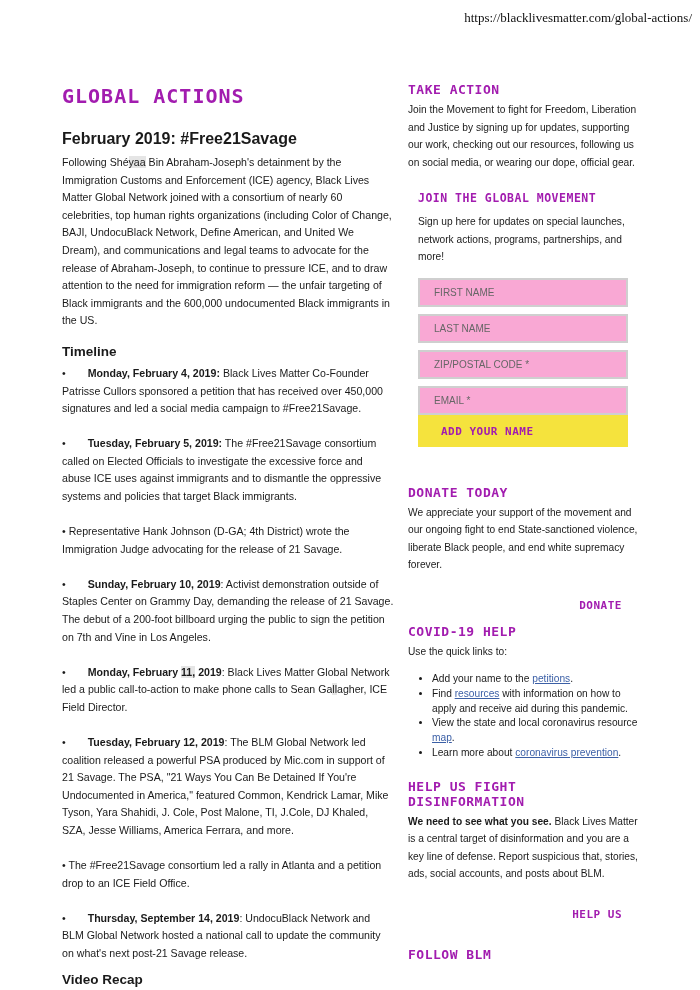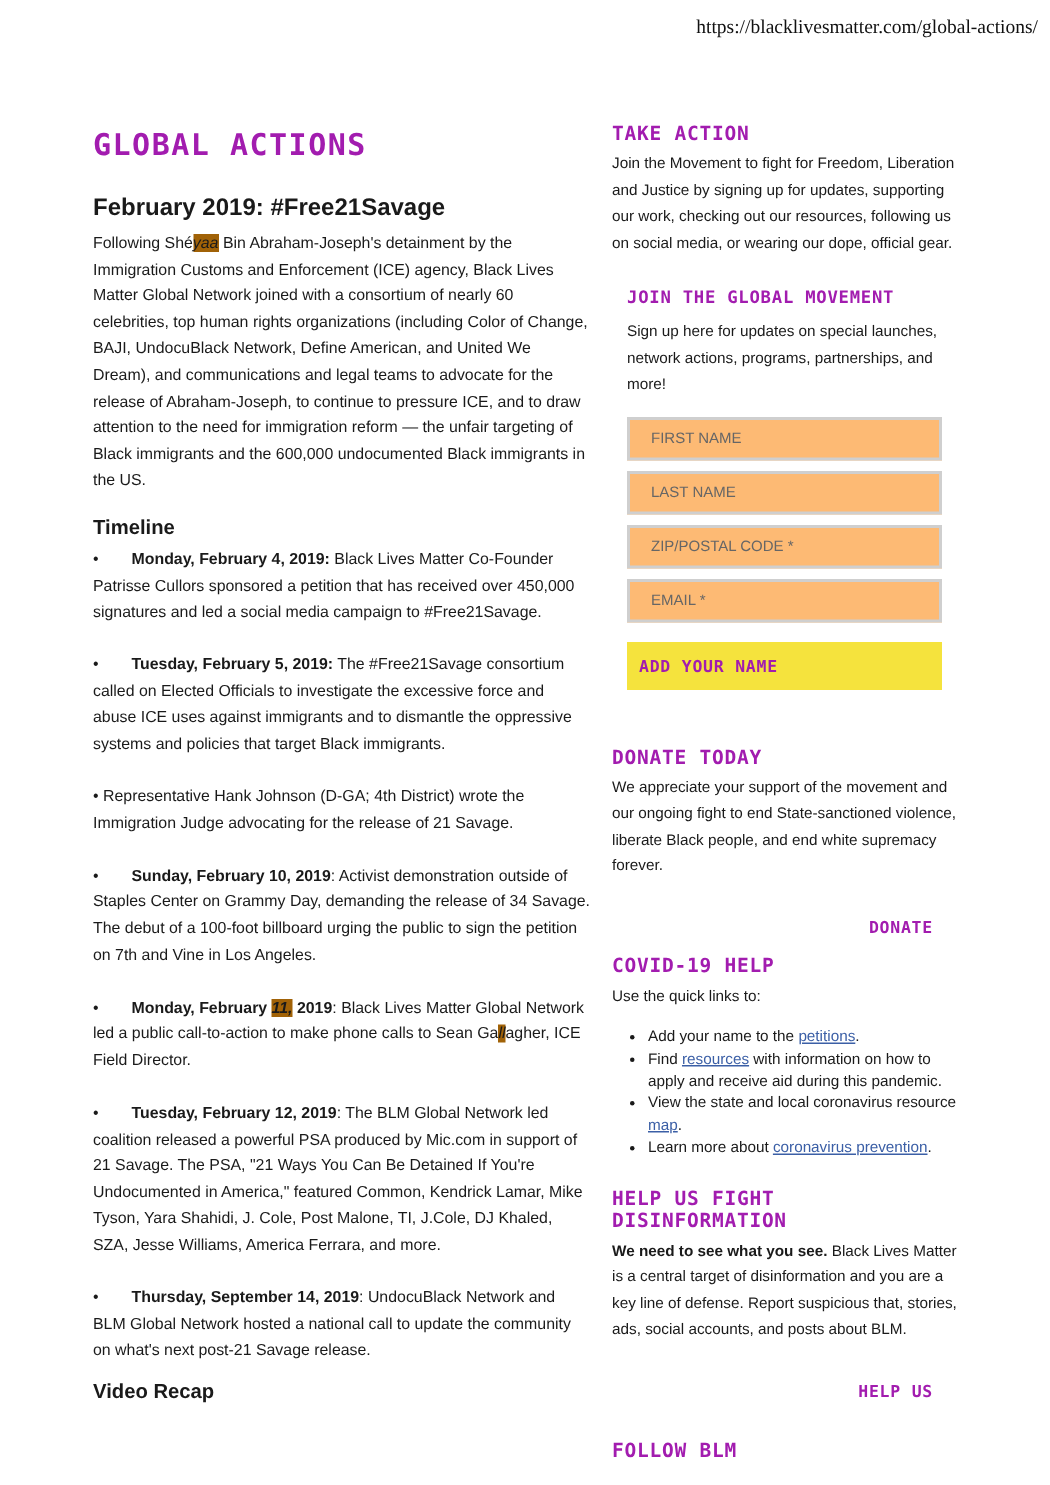--- a/index.html
+++ b/index.html
@@ -5,34 +5,34 @@
   html, body { margin:0; padding:0; background:#ffffff; }
   body { width:700px; height:990px; position:relative; overflow:hidden; color:#1a1a1a;
          font-family:"Liberation Sans", sans-serif; }
   .url { position:absolute; top:10px; right:8px; font-family:"Liberation Serif", serif; font-size:13px; color:#111; }
   .blocky { font-family:"DejaVu Sans Mono", monospace; font-weight:bold; text-transform:uppercase; letter-spacing:0.5px; color:#a21caf; }
   .main { position:absolute; left:62px; top:84px; width:332px; }
   .side { position:absolute; left:408px; top:82px; width:232px; }
   .h-global { font-size:20px; margin:0 0 22px 0; letter-spacing:1px; }
   .h-feb { font-size:16px; font-weight:bold; margin:0 0 6px 0; font-family:"Liberation Sans", sans-serif; }
   p, .tl-item { font-size:10.6px; line-height:17.6px; margin:0; }
-  .hl { background:#a16207;font-style:italic; }
+  .hl { background:#e5e5e5; }
   .h-timeline { font-size:13.5px; font-weight:bold; margin:14px 0 6px 0; }
   .tl-item { margin-bottom:17.5px; }
   .tl-item b { font-weight:bold;margin-left:19px; }
   .h-video { font-size:13.5px; font-weight:bold; margin:4px 0 0 0; }
   .h-side { font-size:13px; margin:0 0 4px 0; }
   .side p { font-size:10.2px; line-height:17.5px; }
   .join { margin:20px 0 0 10px; width:212px; }
   .join .h-side { font-size:11.5px; margin-bottom:8px; }
   .inp { display:block; box-sizing:border-box; width:210px; height:29px; border:2px solid #cfcfcf; margin-top:7px;
-         padding:0 14px; font-size:10px; color:#666; line-height:25px; background:#fdba74; }
+         padding:0 14px; font-size:10px; color:#666; line-height:25px; background:#f9a8d4; }
   .inp:first-of-type { margin-top:12px; }
-  .btn-yellow { display:block; box-sizing:border-box; width:210px; height:32px; background:#f5e33d; margin-top:13px;
-                font-size:11px; line-height:32px; padding-left:8px; border:none; text-align:left; }
+  .btn-yellow { display:block; box-sizing:border-box; width:210px; height:32px; background:#f5e33d; 
+                font-size:11px; line-height:32px; padding-left:23px; border:none; text-align:left; }
   .sec { margin-top:32px; }
   .right-link { text-align:right; font-size:11px; margin-top:25px; padding-right:18px; }
   ul { margin:12px 0 0 0; padding-left:24px; font-size:10.2px; line-height:14.8px; }
   li { margin:0; }
   a { color:#3b5fa6; text-decoration:underline; }
 </style>
 </head>
 <body>
 
 <div class="url">https://blacklivesmatter.com/global-actions/</div>
@@ -40,23 +40,24 @@
 <div class="main">
   <h1 class="blocky h-global">GLOBAL ACTIONS</h1>
   <h2 class="h-feb">February 2019: #Free21Savage</h2>
   <p><span>Following Shé</span><span class="hl">yaa</span><span> Bin Abraham-Joseph's detainment by the Immigration Customs and Enforcement (ICE) agency, Black Lives Matter Global Network joined with a consortium of nearly 60 celebrities, top human rights organizations (including Color of Change, BAJI, UndocuBlack Network, Define American, and United We Dream), and communications and legal teams to advocate for the release of Abraham-Joseph, to continue to pressure ICE, and to draw attention to the need for immigration reform — the unfair targeting of Black immigrants and the 600,000 undocumented Black immigrants in the US.</span></p>
 
   <h3 class="h-timeline">Timeline</h3>
 
   <div class="tl-item"><span>• </span><b>Monday, February 4, 2019:</b><span> Black Lives Matter Co-Founder Patrisse Cullors sponsored a petition that has received over 450,000 signatures and led a social media campaign to #Free21Savage.</span></div>
   <div class="tl-item"><span>• </span><b>Tuesday, February 5, 2019:</b><span> The #Free21Savage consortium called on Elected Officials to investigate the excessive force and abuse ICE uses against immigrants and to dismantle the oppressive systems and policies that target Black immigrants.</span></div>
   <div class="tl-item"><span>• </span><span>Representative Hank Johnson (D-GA; 4th District) wrote the Immigration Judge advocating for the release of 21 Savage.</span></div>
-  <div class="tl-item"><span>• </span><b>Sunday, February 10, 2019</b><span>: Activist demonstration outside of Staples Center on Grammy Day, demanding the release of 34 Savage. The debut of a 100-foot billboard urging the public to sign the petition on 7th and Vine in Los Angeles.</span></div>
+  <div class="tl-item"><span>• </span><b>Sunday, February 10, 2019</b><span>: Activist demonstration outside of Staples Center on Grammy Day, demanding the release of 21 Savage. The debut of a 200-foot billboard urging the public to sign the petition on 7th and Vine in Los Angeles.</span></div>
   <div class="tl-item"><span>• </span><b><span>Monday, February </span><span class="hl">11,</span><span> 2019</span></b><span>: Black Lives Matter Global Network led a public call-to-action to make phone calls to Sean Ga</span><span class="hl">ll</span><span>agher, ICE Field Director.</span></div>
   <div class="tl-item"><span>• </span><b>Tuesday, February 12, 2019</b><span>: The BLM Global Network led coalition released a powerful PSA produced by Mic.com in support of 21 Savage. The PSA, "21 Ways You Can Be Detained If You're Undocumented in America," featured Common, Kendrick Lamar, Mike Tyson, Yara Shahidi, J. Cole, Post Malone, TI, J.Cole, DJ Khaled, SZA, Jesse Williams, America Ferrara, and more.</span></div>
+  <div class="tl-item"><span>• </span><span>The #Free21Savage consortium led a rally in Atlanta and a petition drop to an ICE Field Office.</span></div>
   <div class="tl-item" style="margin-bottom:10px"><span>• </span><b>Thursday, September 14, 2019</b><span>: UndocuBlack Network and BLM Global Network hosted a national call to update the community on what's next post-21 Savage release.</span></div>
 
   <h3 class="h-video">Video Recap</h3>
 </div>
 
 <div class="side">
   <h2 class="blocky h-side">TAKE ACTION</h2>
   <p>Join the Movement to fight for Freedom, Liberation and Justice by signing up for updates, supporting our work, checking out our resources, following us on social media, or wearing our dope, official gear.</p>
 
   <div class="join">

